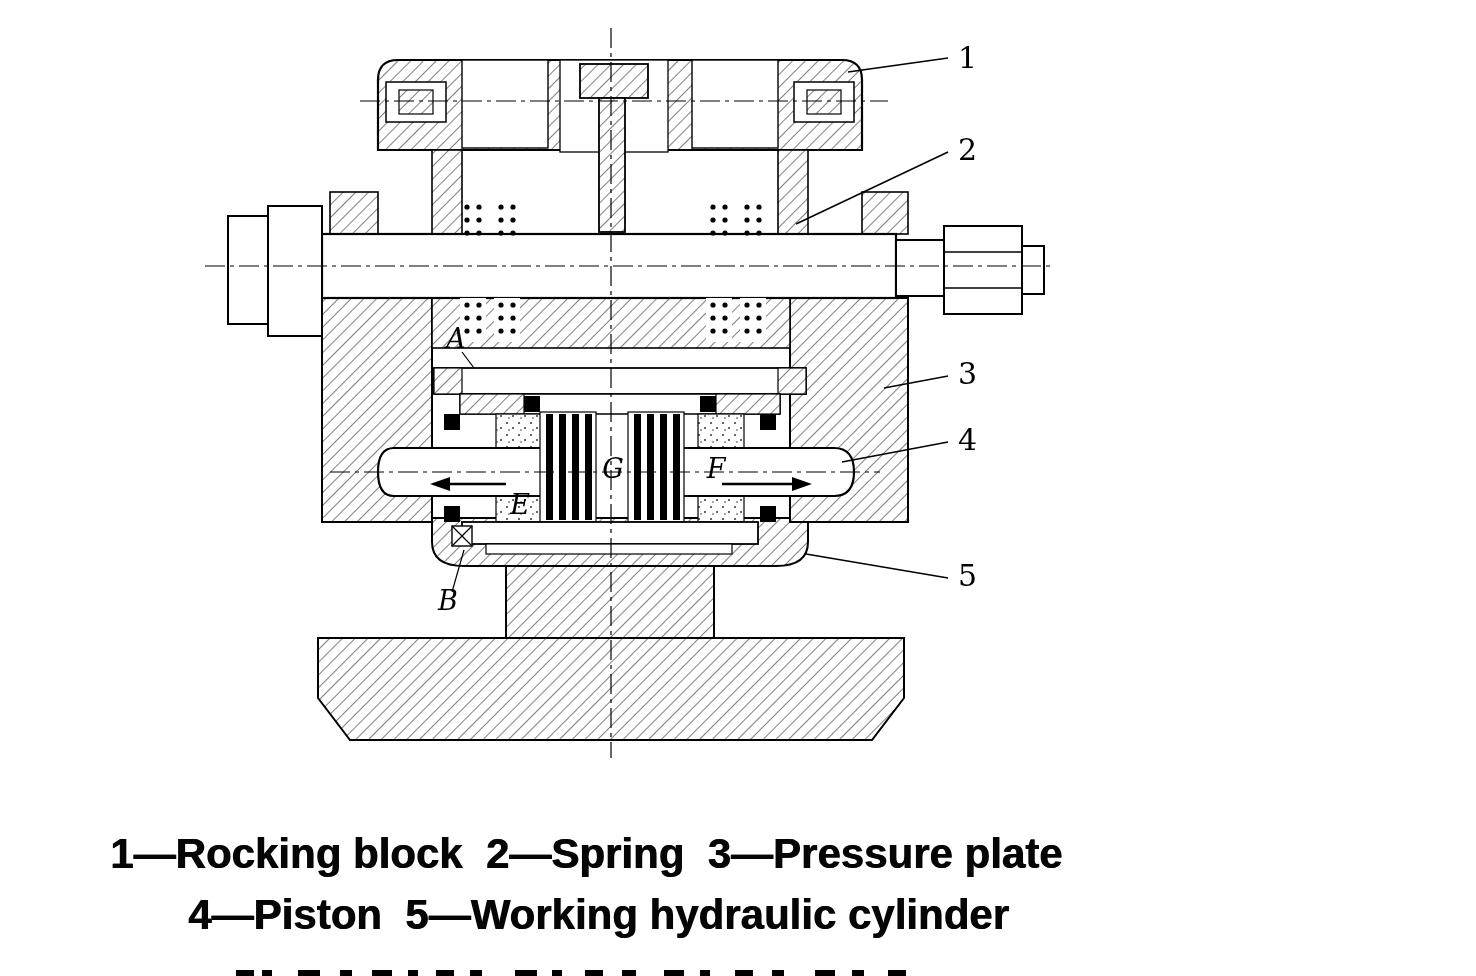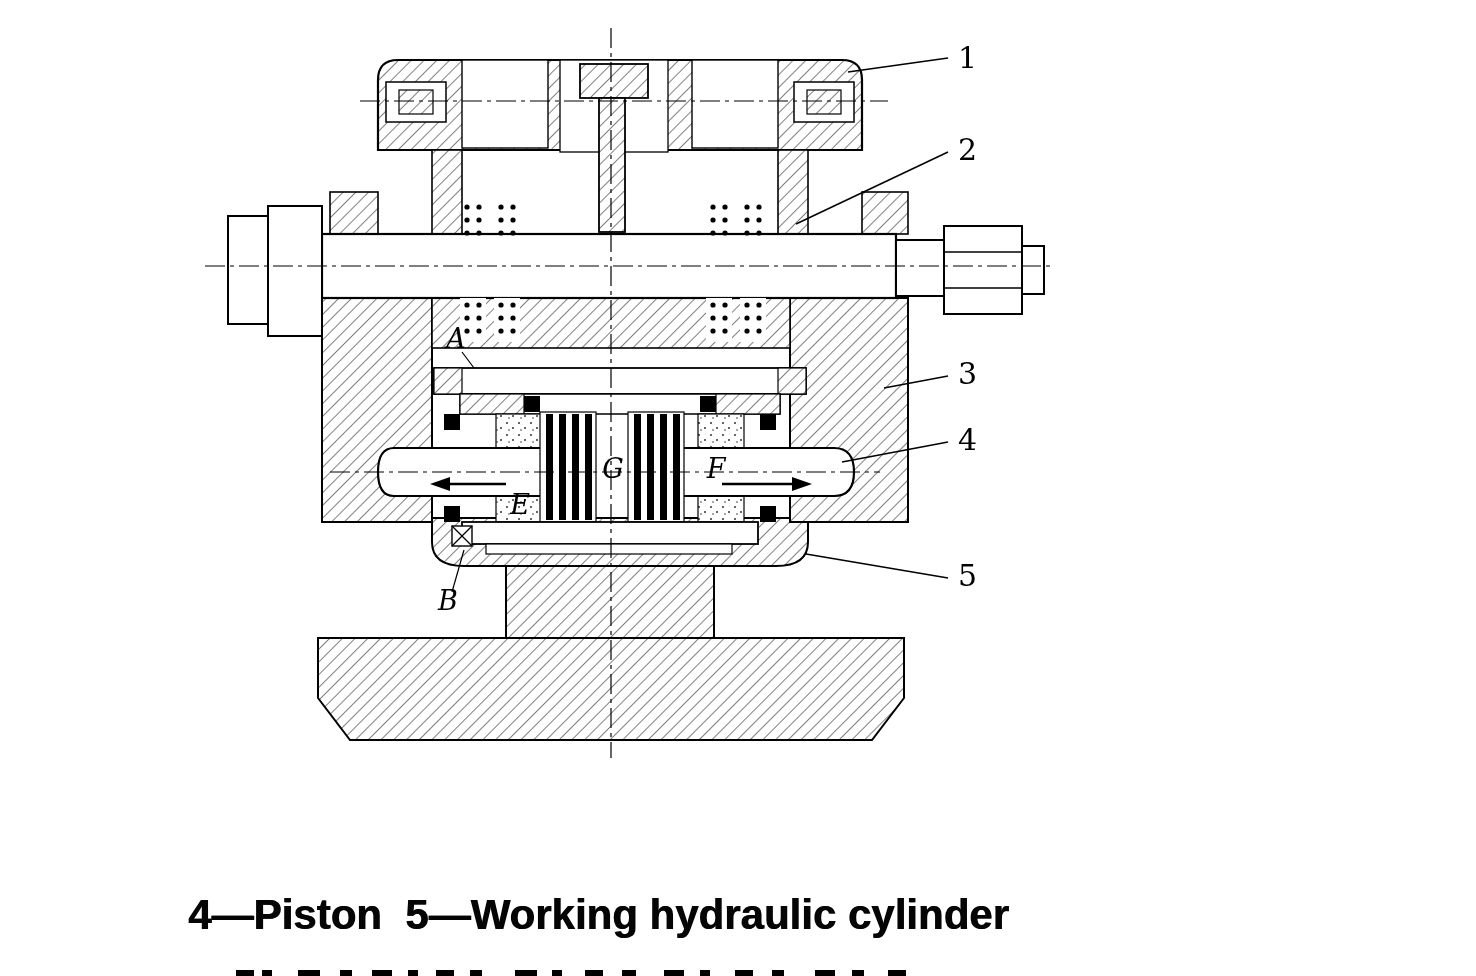--- a/index.html
+++ b/index.html
@@ -250,14 +250,15 @@
     <rect x="664" y="970" width="20" height="6"></rect>
         <rect x="700" y="970" width="10" height="6"></rect>
     <rect x="735" y="970" width="18" height="6"></rect>
         <rect x="772" y="970" width="12" height="6"></rect>
     <rect x="815" y="970" width="20" height="6"></rect>
         <rect x="852" y="970" width="12" height="6"></rect>
     <rect x="888" y="970" width="18" height="6"></rect>
   </g>
 </svg>
 
+<div class="legend-line legend-line-1">1—Rocking block  2—Spring  3—Pressure plate</div>
 <div class="legend-line legend-line-2">4—Piston  5—Working hydraulic cylinder</div>
 </div>
 
 </body></html>

